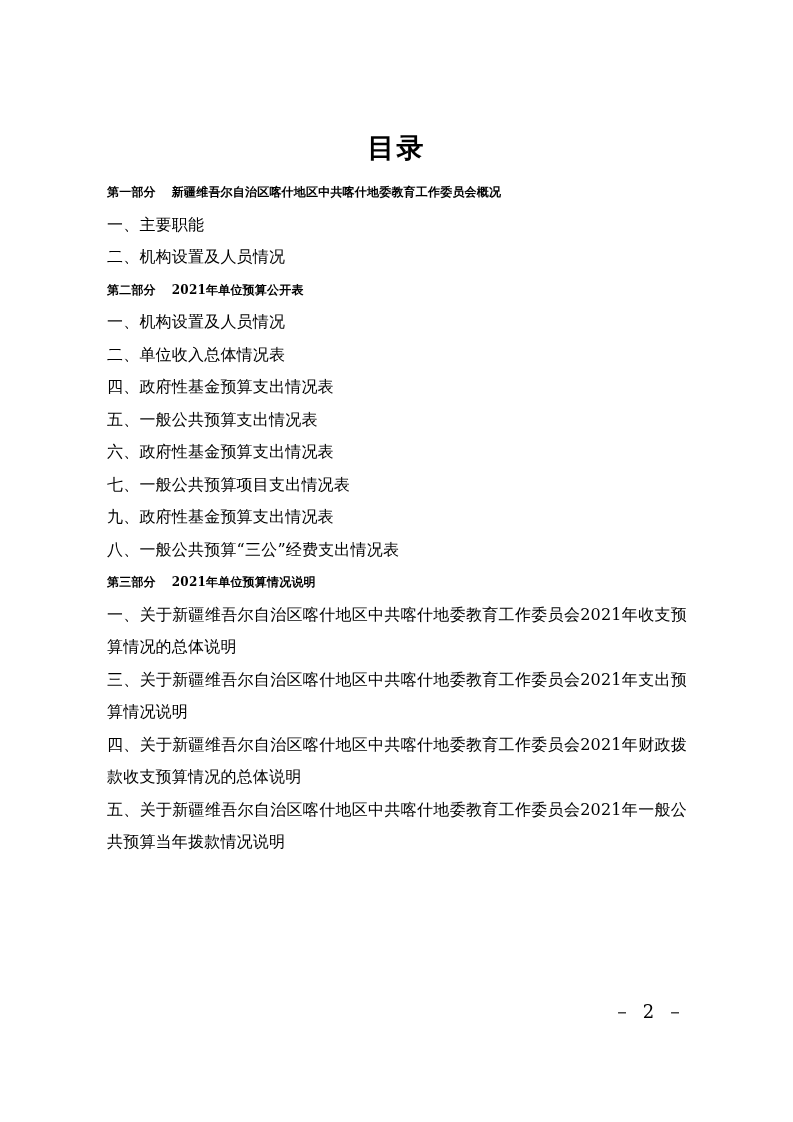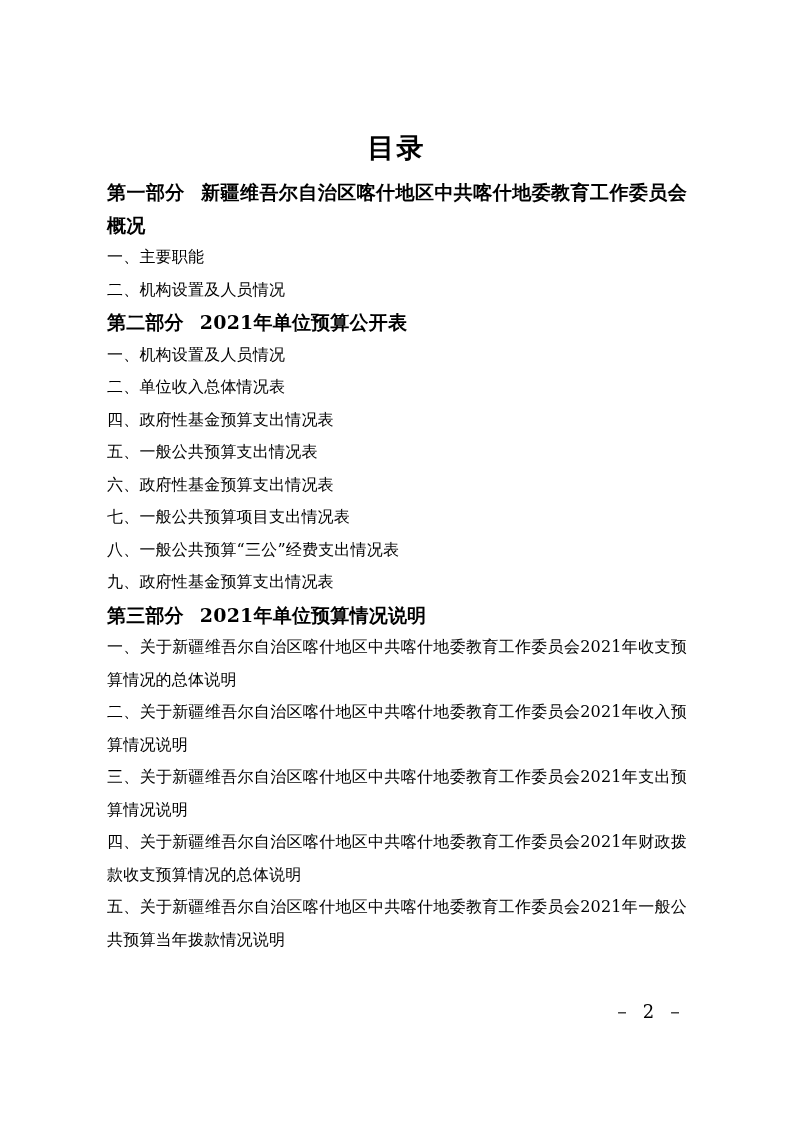--- a/index.html
+++ b/index.html
@@ -42,21 +42,21 @@
     width: 580px;
   }
   .entry {
     font-size: 16px;
     line-height: 32.5px;
     letter-spacing: 0.2px;
     text-align: justify;
   }
   .entry.part {
     font-weight: bold;
-    font-size: 19px;
+    font-size: 12px;
   }
   .entry.part .gap {
     display: inline-block;
     width: 16px;
   }
   .entry.sub {
     font-weight: normal;
   }
   .page-number {
     position: absolute;
@@ -114,38 +114,35 @@
 
     <div class="entry sub">
       <span>六、政府性基金预算支出情况表</span>
     </div>
 
     <div class="entry sub">
       <span>七、一般公共预算项目支出情况表</span>
     </div>
 
     <div class="entry sub">
-      <span>八、一般公共预算“三公”经费支出情况表</span>
+      <span>九、政府性基金预算支出情况表</span>
     </div>
 
     <div class="entry sub">
-      <span>九、政府性基金预算支出情况表</span>
+      <span>八、一般公共预算“三公”经费支出情况表</span>
     </div>
 
     <div class="entry part">
       <span>第三部分</span><span class="gap"></span><span>2021年单位预算情况说明</span>
     </div>
 
     <div class="entry sub">
       <span>一、关于新疆维吾尔自治区喀什地区中共喀什地委教育工作委员会2021年收支预算情况的总体说明</span>
     </div>
 
-    <div class="entry sub">
-      <span>二、关于新疆维吾尔自治区喀什地区中共喀什地委教育工作委员会2021年收入预算情况说明</span>
-    </div>
 
     <div class="entry sub">
       <span>三、关于新疆维吾尔自治区喀什地区中共喀什地委教育工作委员会2021年支出预算情况说明</span>
     </div>
 
     <div class="entry sub">
       <span>四、关于新疆维吾尔自治区喀什地区中共喀什地委教育工作委员会2021年财政拨款收支预算情况的总体说明</span>
     </div>
 
     <div class="entry sub">

